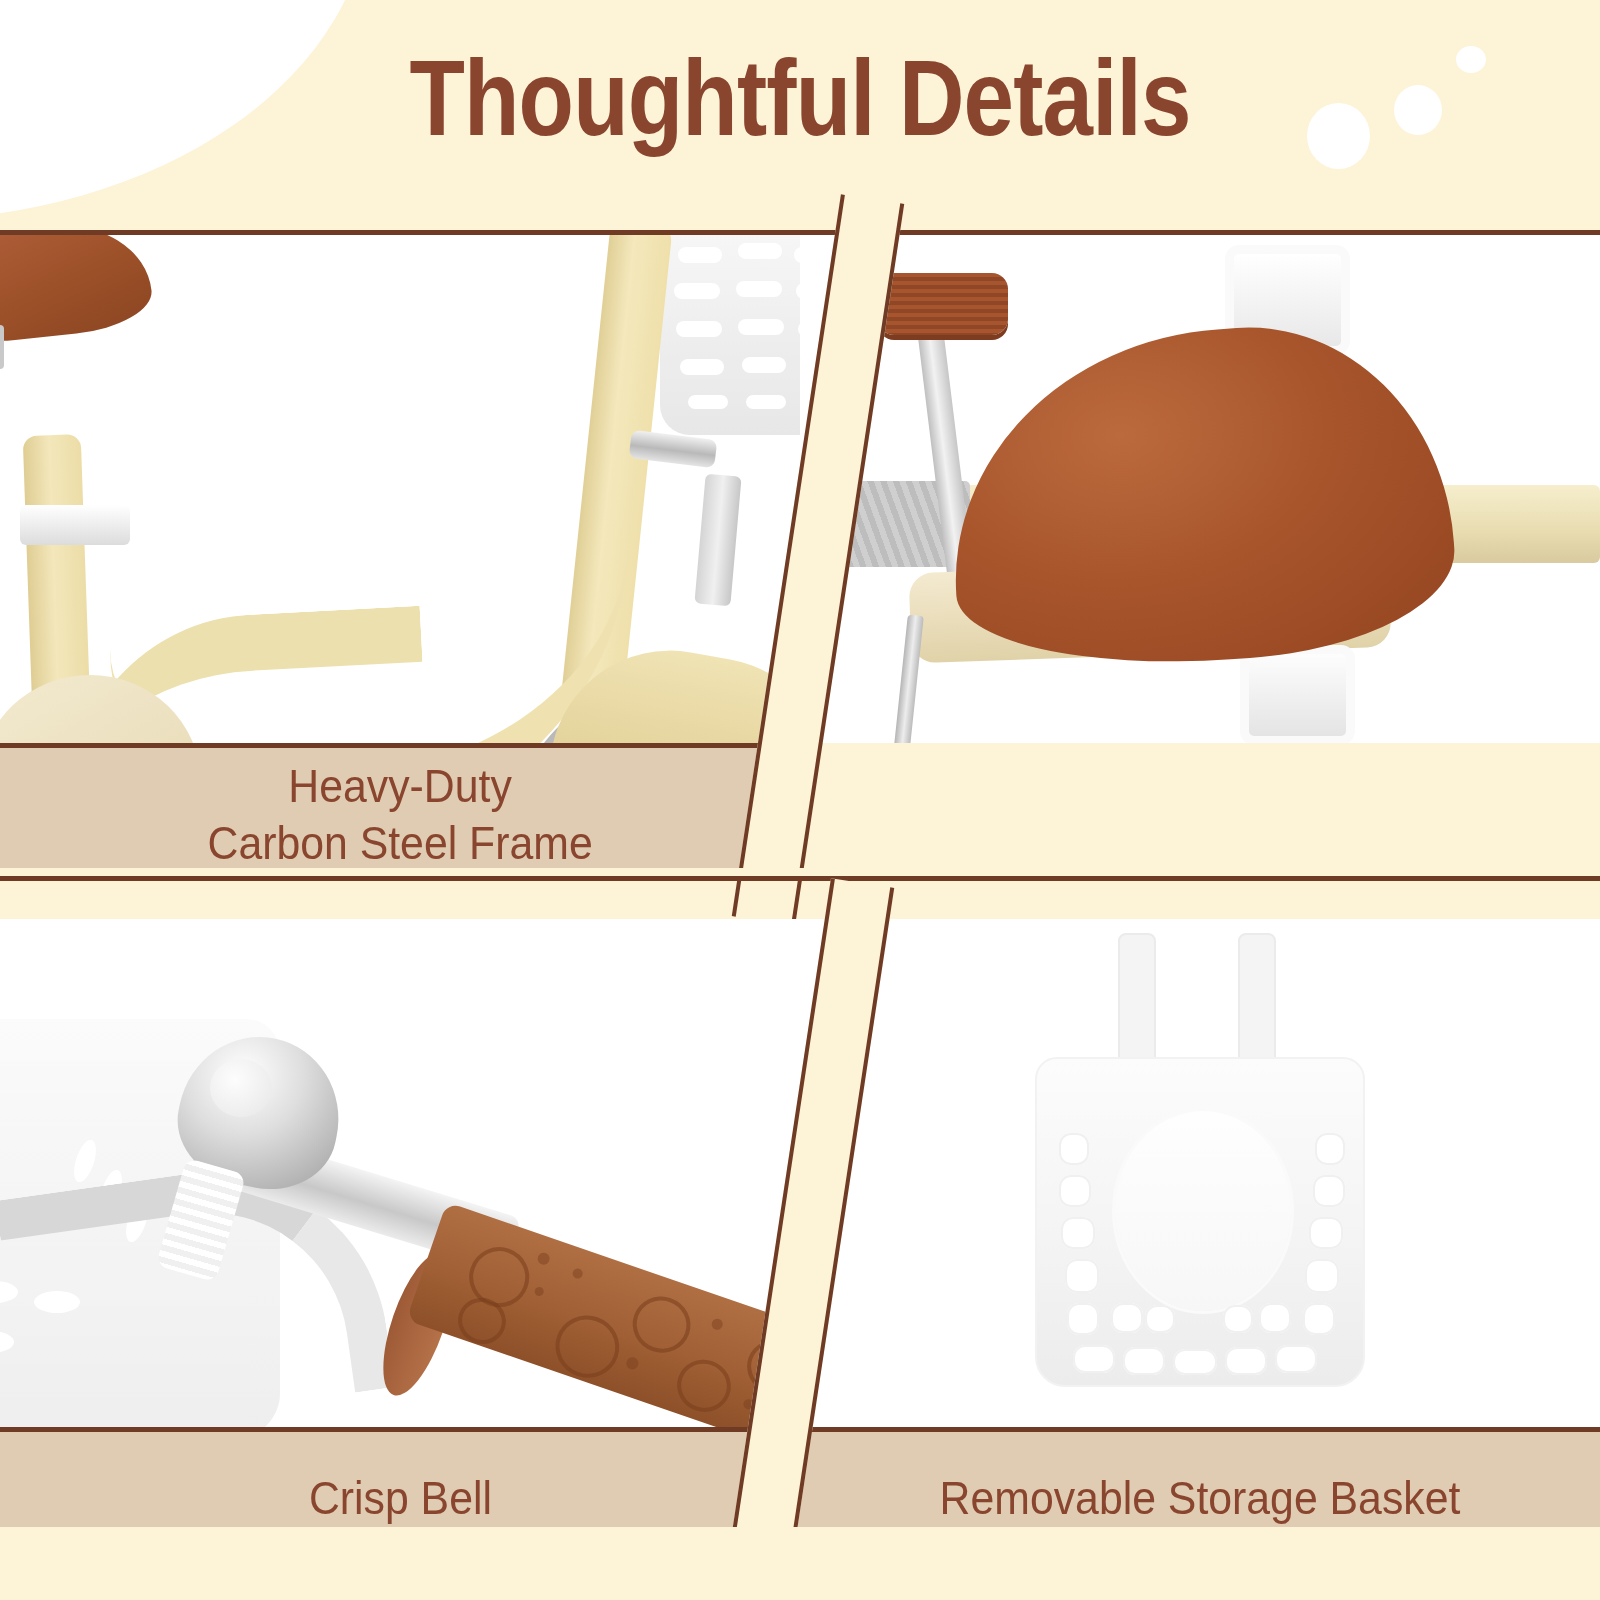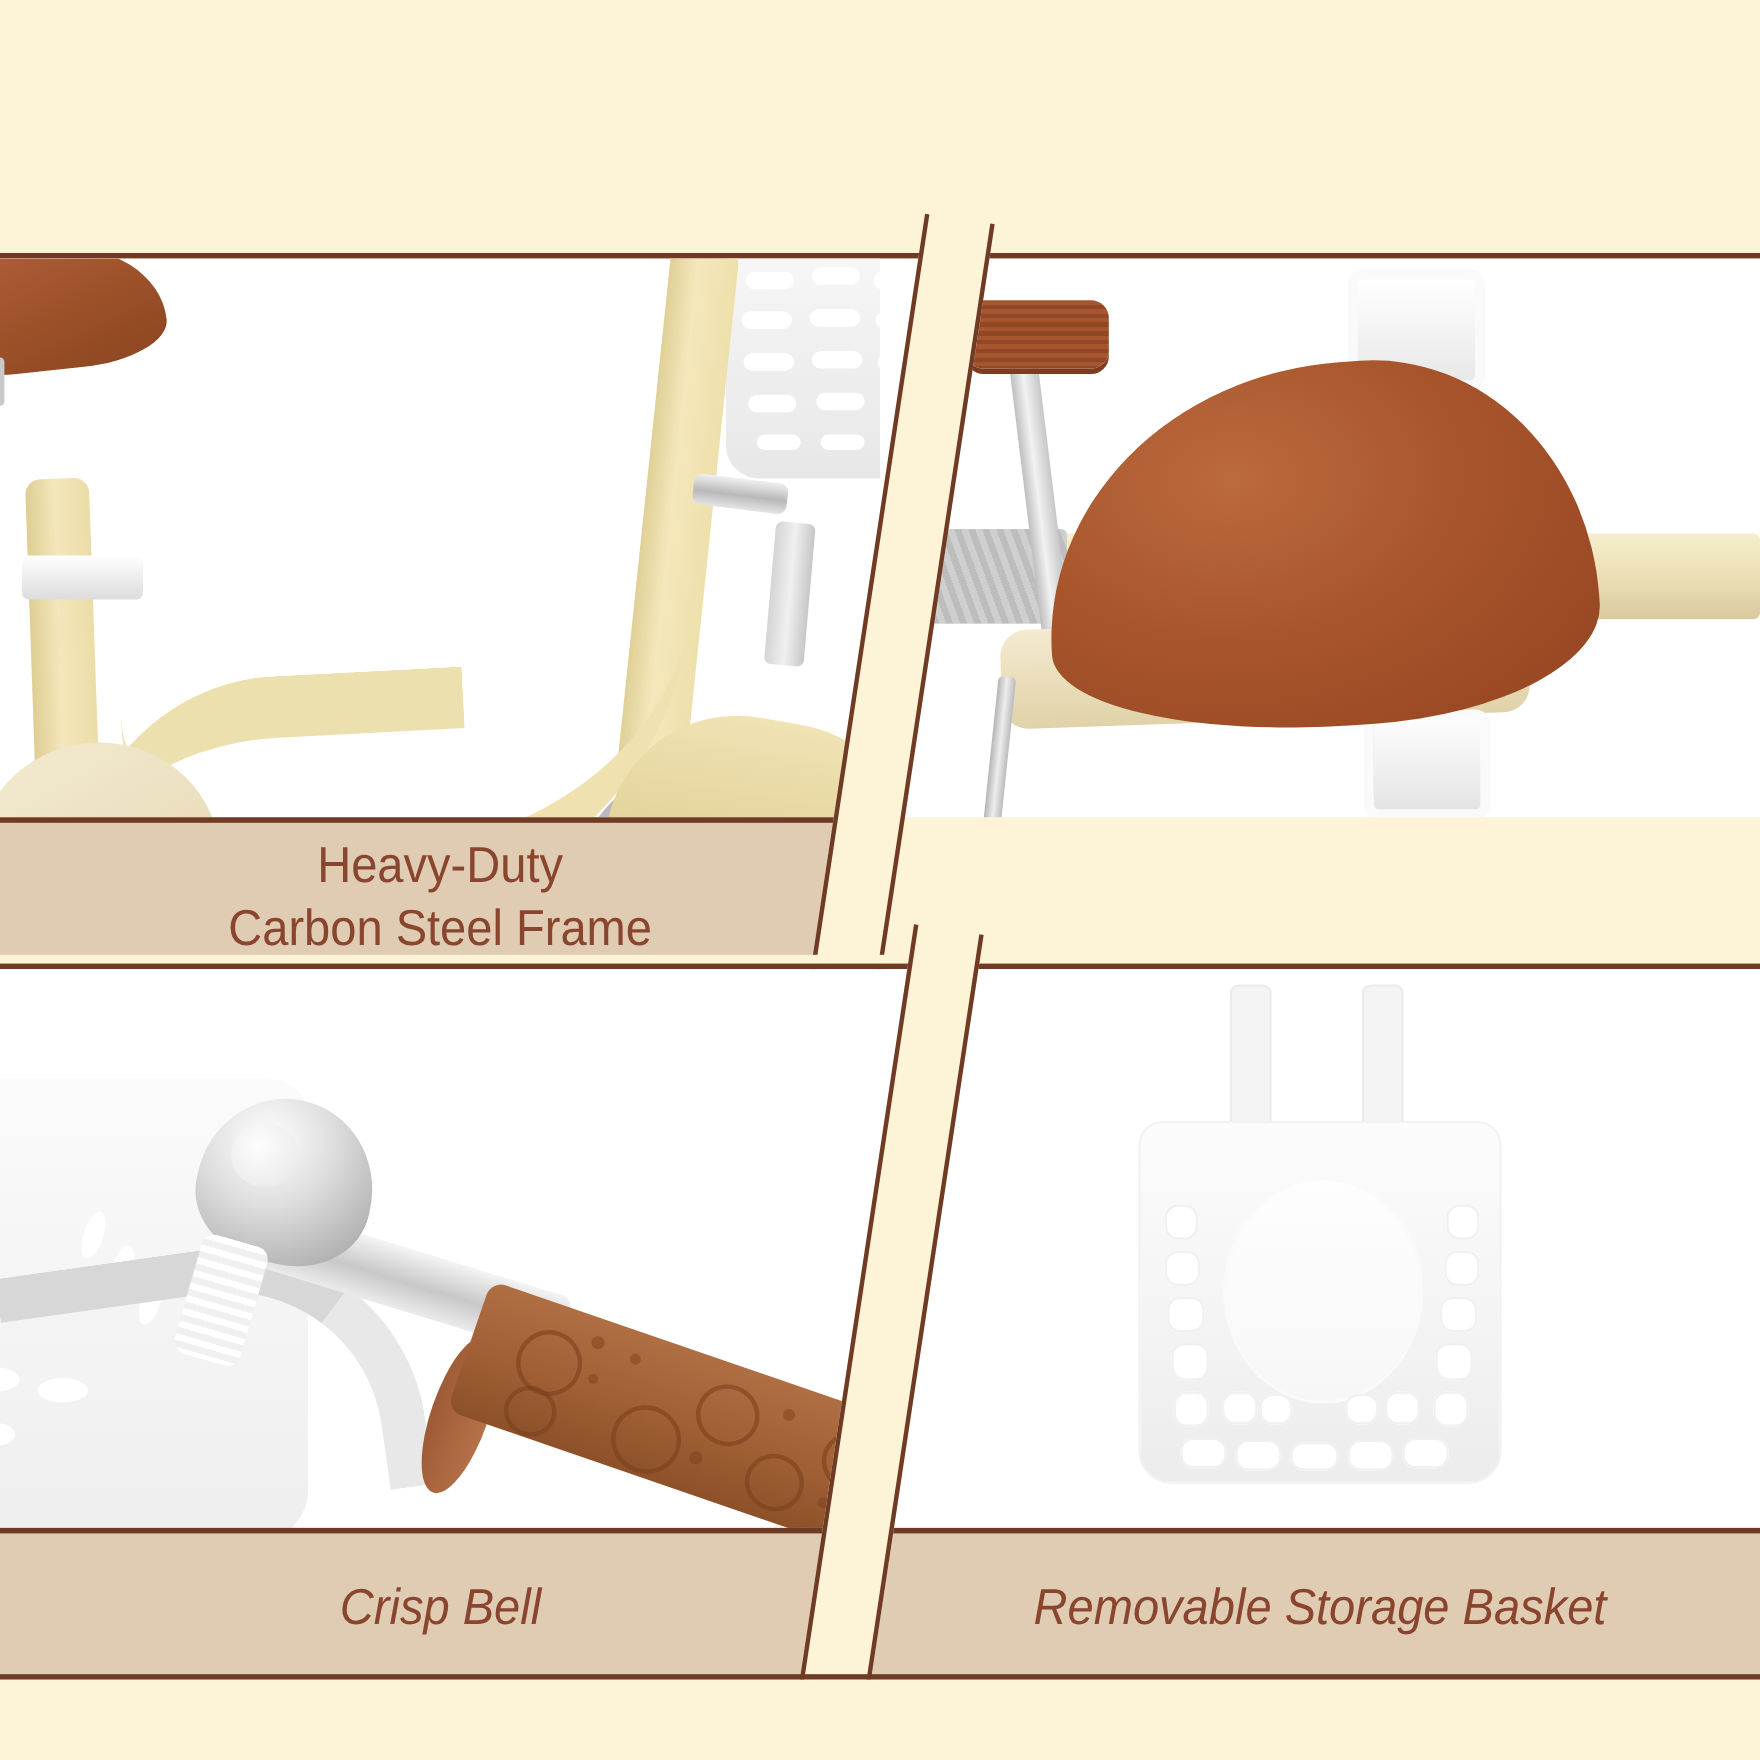--- a/index.html
+++ b/index.html
@@ -30,21 +30,21 @@
     transform:scaleX(0.84);
     white-space:nowrap;
   }
   .rule{position:absolute;left:0;width:1600px;height:5px;background:#6f3b24;}
   .rule-top{top:230px;}
 
   
   .grid{position:absolute;left:0;top:235px;width:1600px;height:1292px;}
   .row{position:absolute;left:0;width:1600px;height:646px;}
   .row1{top:0;border-radius:11px;}
-  .row2{top:646px;font-style:italic;}
+  .row2{top:684px;}
 
   .cellwrap{position:absolute;top:0;height:646px;overflow:hidden;}
   .cell-left{left:0;width:800px;}
   .cell-right{left:800px;width:800px;}
 
   .photo{position:absolute;left:0;top:0;width:800px;height:508px;background:#ffffff;overflow:hidden;}
   .caption{
     position:absolute;left:0;top:508px;width:800px;height:138px;
     background:#dfccb2;border-top:5px solid #6f3b24;box-sizing:border-box;
     display:flex;align-items:center;justify-content:center;
@@ -249,20 +249,27 @@
     background:linear-gradient(180deg,#fefefe,#f7f7f7);border-radius:50%;
     box-shadow:0 0 0 3px #fafafa;
   }
   .p4 .hole{position:absolute;background:#ffffff;border-radius:12px;box-shadow:inset 0 0 0 2px #f0f0f0;}
 </style>
 </head>
 <body>
 
 <div class="page">
 
+  <div class="header">
+    <div class="header-curve"></div>
+    <div class="bubble bubble-lg"></div>
+    <div class="bubble bubble-md"></div>
+    <div class="bubble bubble-sm"></div>
+    <div class="header-title">Thoughtful Details</div>
+  </div>
   <div class="rule rule-top"></div>
 
   <div class="grid">
 
     <div class="row row1">
 
       <div class="cellwrap cell-left">
         <div class="photo p1">
           <div class="saddle"></div>
           <div class="saddlestem"></div>

